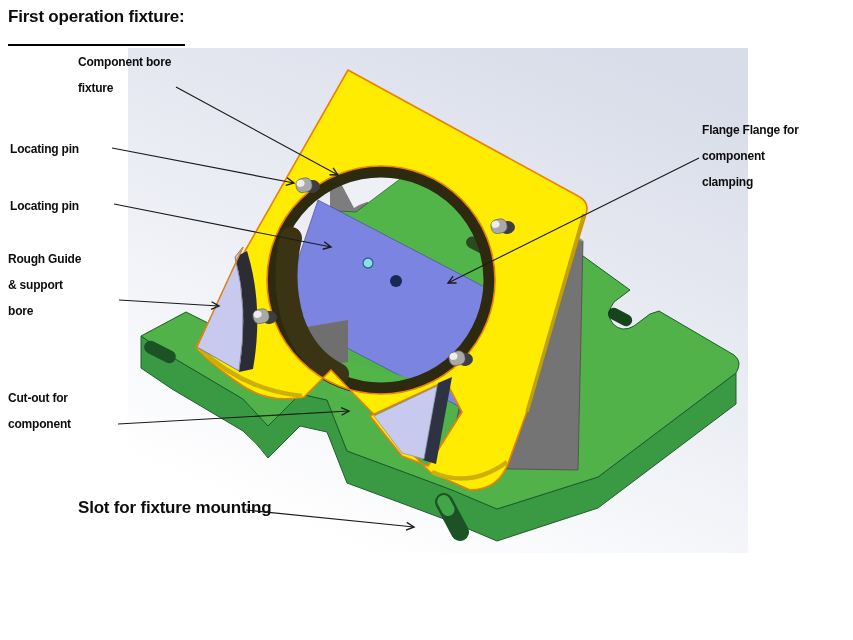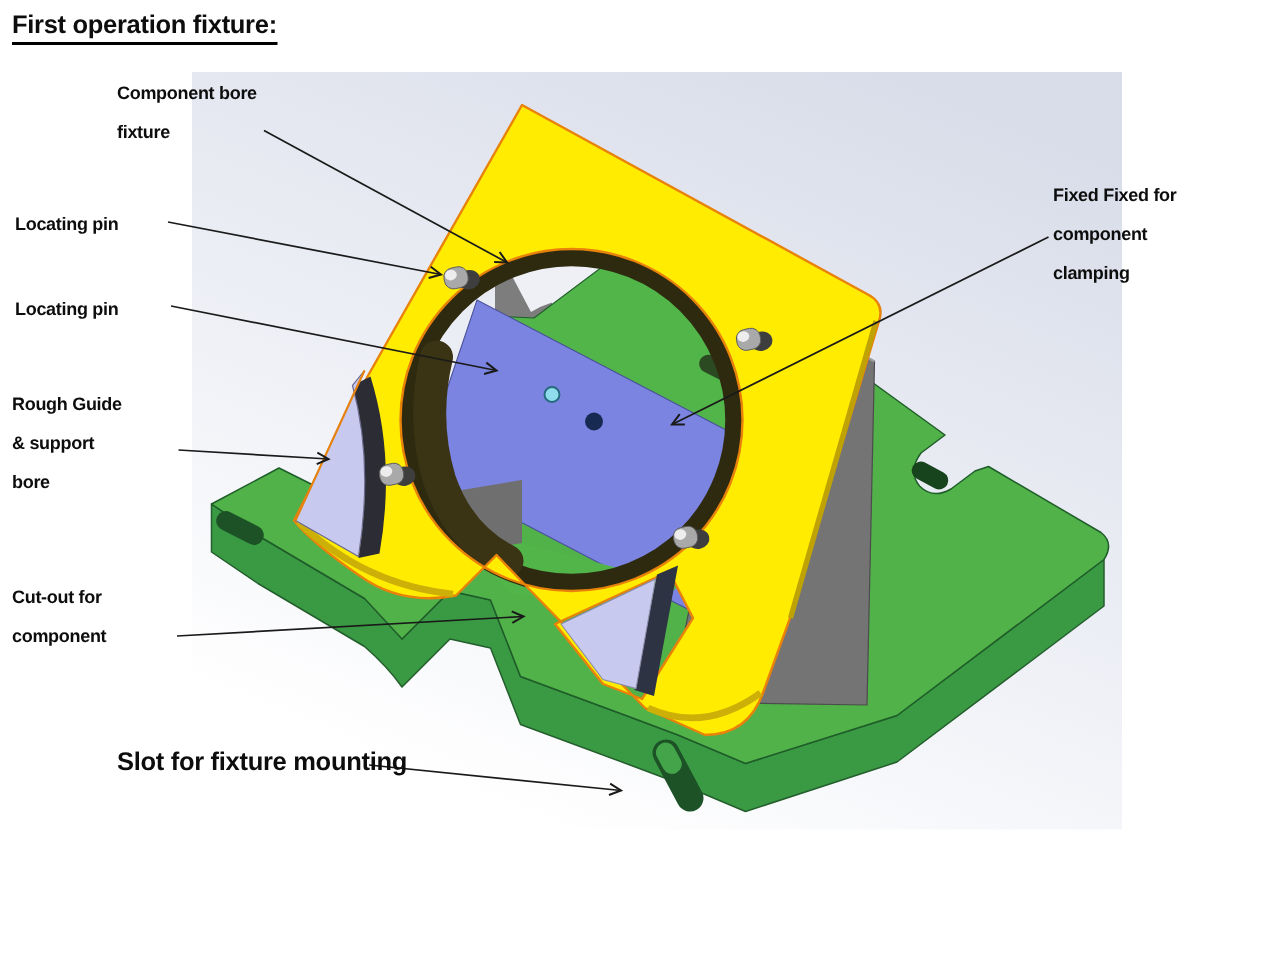--- a/index.html
+++ b/index.html
@@ -3,21 +3,21 @@
 <meta charset="utf-8">
 <style>
   html,body{margin:0;padding:0;background:#ffffff;}
   body{width:853px;height:640px;font-family:"Liberation Sans",sans-serif;}
   .stage{position:relative;width:853px;height:640px;overflow:hidden;background:#ffffff;}
   svg.scene{position:absolute;left:0;top:0;}
   .lbl{position:absolute;color:#0d0d0d;font-weight:bold;font-size:12px;line-height:26px;
        letter-spacing:-0.2px;white-space:nowrap;}
   .lbl span{display:block;}
   .title{font-size:17px;line-height:22px;}
-  .title span{display:inline-block;border-bottom:2.2px solid #000;padding-bottom:0;}
+  .title span{display:inline-block;border-bottom:2.2px solid #000;padding-bottom:16px;}
   .big{font-size:17px;}
 </style>
 </head>
 <body>
 
 <div class="stage">
 
 <svg class="scene" width="853" height="640" viewBox="0 0 853 640">
   <defs>
     <linearGradient id="bgGrad" x1="75%" y1="0%" x2="25%" y2="100%">
@@ -154,34 +154,34 @@
 </div>
 
 <div class="lbl" style="left:10px;top:136px;">
   <span>Locating pin</span>
 </div>
 
 <div class="lbl" style="left:10px;top:193px;">
   <span>Locating pin</span>
 </div>
 
-<div class="lbl" style="left:8px;top:256px;">
+<div class="lbl" style="left:8px;top:246px;">
   <span>Rough Guide</span>
   <span>&amp; support</span>
   <span>bore</span>
 </div>
 
 <div class="lbl" style="left:8px;top:385px;">
   <span>Cut-out for</span>
   <span>component</span>
 </div>
 
 <div class="lbl big" style="left:30px;top:495px;margin-left:48px;">
   <span>Slot for fixture mounting</span>
 </div>
 
 <div class="lbl" style="left:702px;top:117px;">
-  <span>Fixed Fixed for</span>
+  <span>Flange Flange for</span>
   <span>component</span>
   <span>clamping</span>
 </div>
 
 </div>
 
 </body></html>

